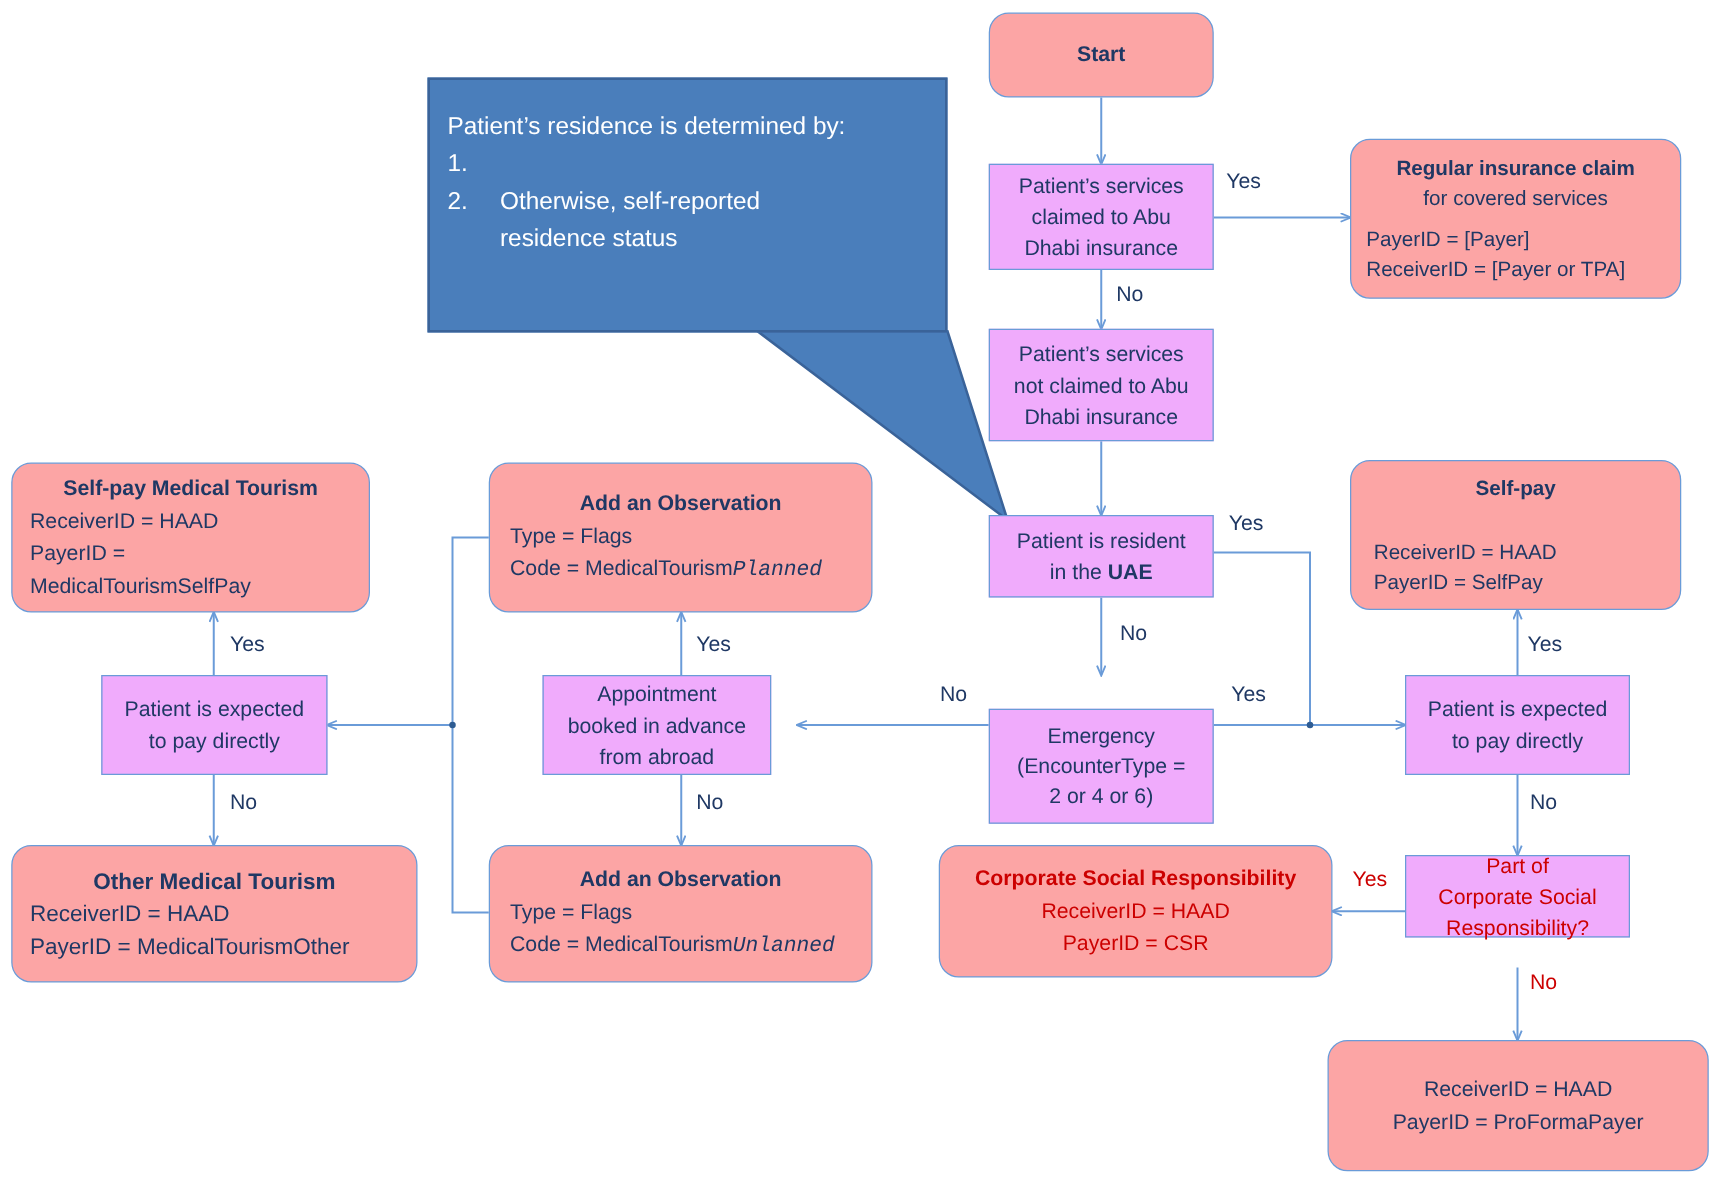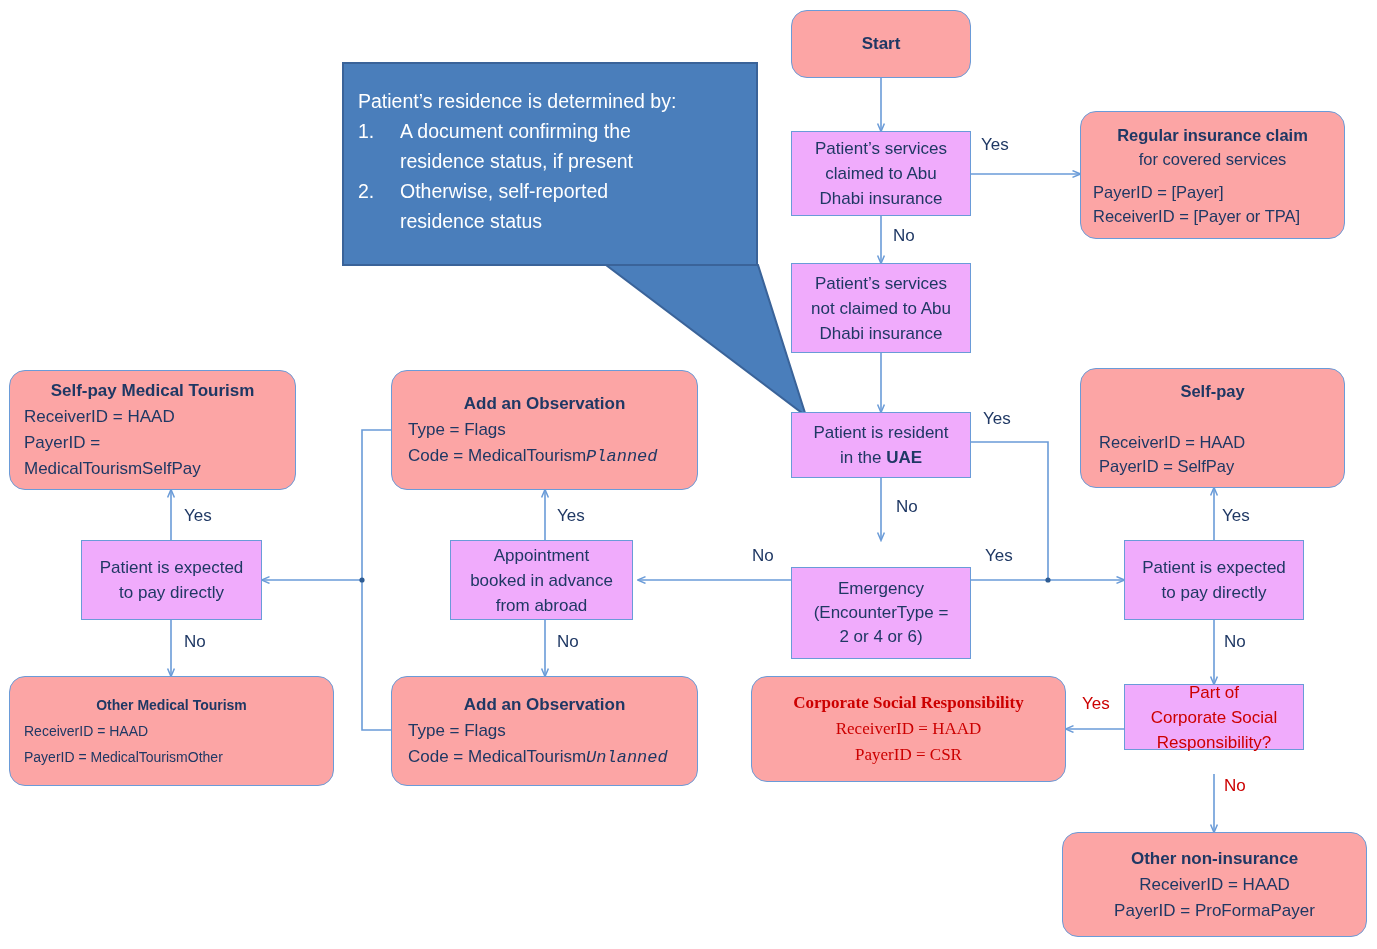--- a/index.html
+++ b/index.html
@@ -79,24 +79,20 @@
   </svg>
 
   <svg class="layer" viewBox="0 0 1377 949">
     <path d="M606,265 L758,265 L806,416 Z" fill="#4A7EBB" stroke="#3A6399" stroke-width="2"></path>
   </svg>
 
   <div class="callout" style="left:342px;top:62px;width:416px;height:204px;padding:22px 10px 10px 14px;font-size:19.5px;line-height:30px;">
     <div class="co-line">Patient’s residence is determined by:</div>
     <div class="co-item">
       <span class="co-num">1.</span>
-      <span>
-        <span>A document confirming the</span><br>
-        <span>residence status, if present</span>
-      </span>
     </div>
     <div class="co-item">
       <span class="co-num">2.</span>
       <span>
         <span>Otherwise, self-reported</span><br>
         <span>residence status</span>
       </span>
     </div>
   </div>
 
@@ -144,33 +140,32 @@
     <div class="ctr">Patient is expected</div>
     <div class="ctr">to pay directly</div>
   </div>
 
   <div class="node rect red" style="left:1124px;top:684px;width:180px;height:66px;font-size:17px;line-height:25px;">
     <div class="ctr">Part of</div>
     <div class="ctr">Corporate Social</div>
     <div class="ctr">Responsibility?</div>
   </div>
 
-  <div class="node round red" style="left:751px;top:676px;width:315px;height:106px;font-size:17px;line-height:26px;padding:0 8px;font-family:Liberation Serif, serif;">
+  <div class="node round red" style="left:751px;top:676px;width:315px;height:106px;font-size:17px;line-height:26px;padding:0 8px;">
     <div class="ttl">Corporate Social Responsibility</div>
     <div class="ctr">ReceiverID = HAAD</div>
     <div class="ctr">PayerID = CSR</div>
   </div>
 
   <div class="node round" style="left:1062px;top:832px;width:305px;height:105px;font-size:17px;line-height:26px;padding:0 8px;">
-    <div class="ttl">Other non-insurance</div>
     <div class="ctr">ReceiverID = HAAD</div>
     <div class="ctr">PayerID = ProFormaPayer</div>
   </div>
 
-  <div class="node rect" style="left:450px;top:540px;width:183px;height:80px;font-size:17px;line-height:25px;">
+  <div class="node rect" style="left:434px;top:540px;width:183px;height:80px;font-size:17px;line-height:25px;">
     <div class="ctr">Appointment</div>
     <div class="ctr">booked in advance</div>
     <div class="ctr">from abroad</div>
   </div>
 
   <div class="node round" style="left:391px;top:370px;width:307px;height:120px;font-size:17px;line-height:26px;padding:0 16px;">
     <div class="ttl">Add an Observation</div>
     <div class="lft">Type = Flags</div>
     <div class="lft"><span>Code = MedicalTourism</span><em>Planned</em></div>
   </div>
@@ -185,21 +180,21 @@
     <div class="ctr">Patient is expected</div>
     <div class="ctr">to pay directly</div>
   </div>
 
   <div class="node round" style="left:9px;top:370px;width:287px;height:120px;font-size:17px;line-height:26px;padding:12px 14px;">
     <div class="ttl">Self-pay Medical Tourism</div>
     <div class="lft">ReceiverID = HAAD</div>
     <div class="lft">PayerID = MedicalTourismSelfPay</div>
   </div>
 
-  <div class="node round" style="left:9px;top:676px;width:325px;height:110px;font-size:14px;line-height:26px;padding:0 14px;">
+  <div class="node round" style="left:9px;top:676px;width:325px;height:110px;font-size:18px;line-height:26px;padding:0 14px;">
     <div class="ttl">Other  Medical Tourism</div>
     <div class="lft">ReceiverID = HAAD</div>
     <div class="lft">PayerID = MedicalTourismOther</div>
   </div>
 
   <div class="lbl" style="left:981px;top:135px;font-size:17px;">Yes</div>
   <div class="lbl" style="left:893px;top:226px;font-size:17px;">No</div>
   <div class="lbl" style="left:983px;top:409px;font-size:17px;">Yes</div>
   <div class="lbl" style="left:896px;top:497px;font-size:17px;">No</div>
   <div class="lbl" style="left:985px;top:546px;font-size:17px;">Yes</div>

